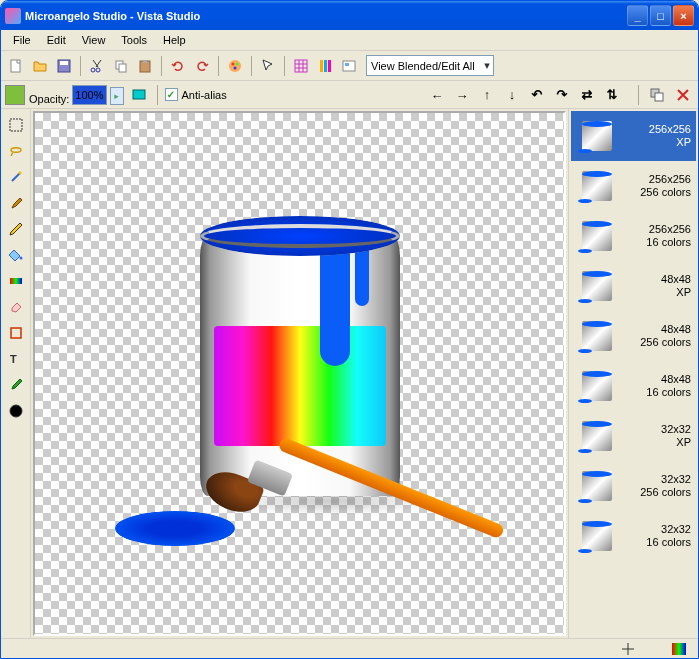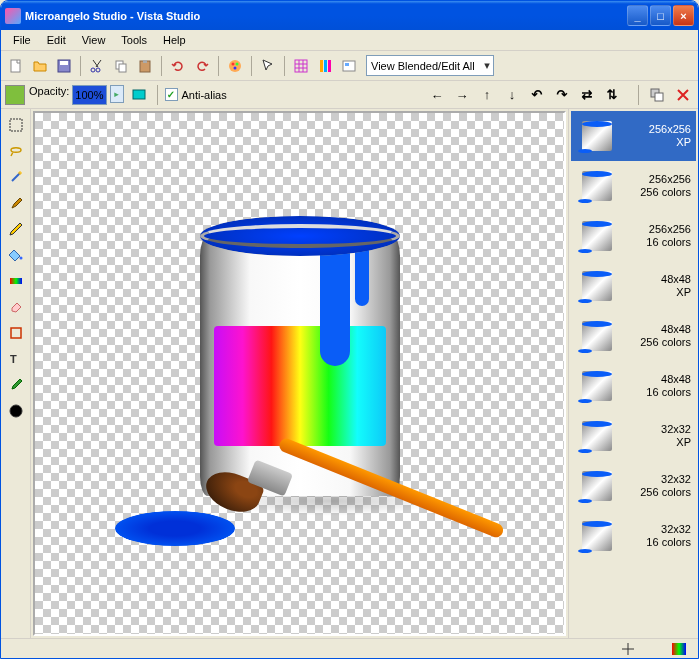--- a/index.html
+++ b/index.html
@@ -15,21 +15,21 @@
 .winbtn.close{background:linear-gradient(#f07e4d,#c83416)}
 .menubar{height:21px;background:#ece9d8;display:flex;align-items:center;padding:0 4px;border-bottom:1px solid #d4d0c8}
 .menubar span{padding:2px 8px;cursor:default}
 .toolbar{height:30px;background:#ece9d8;border-bottom:1px solid #d4d0c8;display:flex;align-items:center;padding:0 4px;gap:2px}
 .tbtn{width:22px;height:22px;border:1px solid transparent;border-radius:3px;display:flex;align-items:center;justify-content:center;cursor:default}
 .sep{width:1px;height:20px;background:#aca899;margin:0 3px}
 .dropdown{height:21px;border:1px solid #7f9db9;background:#fff;padding:0 18px 0 4px;display:flex;align-items:center;position:relative;margin-left:4px}
 .dropdown::after{content:'▾';position:absolute;right:3px;top:3px;color:#333}
 .toolbar2{height:28px;background:#ece9d8;border-bottom:1px solid #d4d0c8;display:flex;align-items:center;padding:0 4px;gap:4px}
 .swatch{width:20px;height:20px;border:1px solid #888}
-.opacity-box{display:flex;align-items:flex-start;gap:3px}
+.opacity-box{display:flex;align-items:flex-end;gap:3px}
 .spin{display:flex;align-items:center;border:1px solid #7f9db9;background:#1d4ed8;height:20px;padding:0 2px}
 .spinbtn{width:14px;height:18px;background:#dbeaf9;border:1px solid #7f9db9;display:flex;align-items:center;justify-content:center;font-size:9px;color:#4a6}
 .chk{width:13px;height:13px;border:1px solid #7f9db9;background:#fff;display:inline-flex;align-items:center;justify-content:center;color:#21a121;font-size:10px;font-weight:bold}
 .arrows{display:flex;gap:3px;margin-left:auto;margin-right:8px}
 .arrows .tbtn{font-weight:bold;font-family:Arial;font-size:13px}
 .body{flex:1;display:flex;overflow:hidden}
 .toolpanel{width:30px;background:#ece9d8;border-right:1px solid #d4d0c8;display:flex;flex-direction:column;align-items:center;padding:4px 0;gap:2px}
 .tool{width:24px;height:24px;border:1px solid transparent;display:flex;align-items:center;justify-content:center}
 .canvas-wrap{flex:1;background:#ece9d8;padding:2px;display:flex;flex-direction:column;overflow:hidden}
 .canvas{flex:1;border:2px inset #fff;position:relative;overflow:hidden;background-image:repeating-conic-gradient(#ccc 0 25%,#fff 0 50%);background-size:16px 16px}

